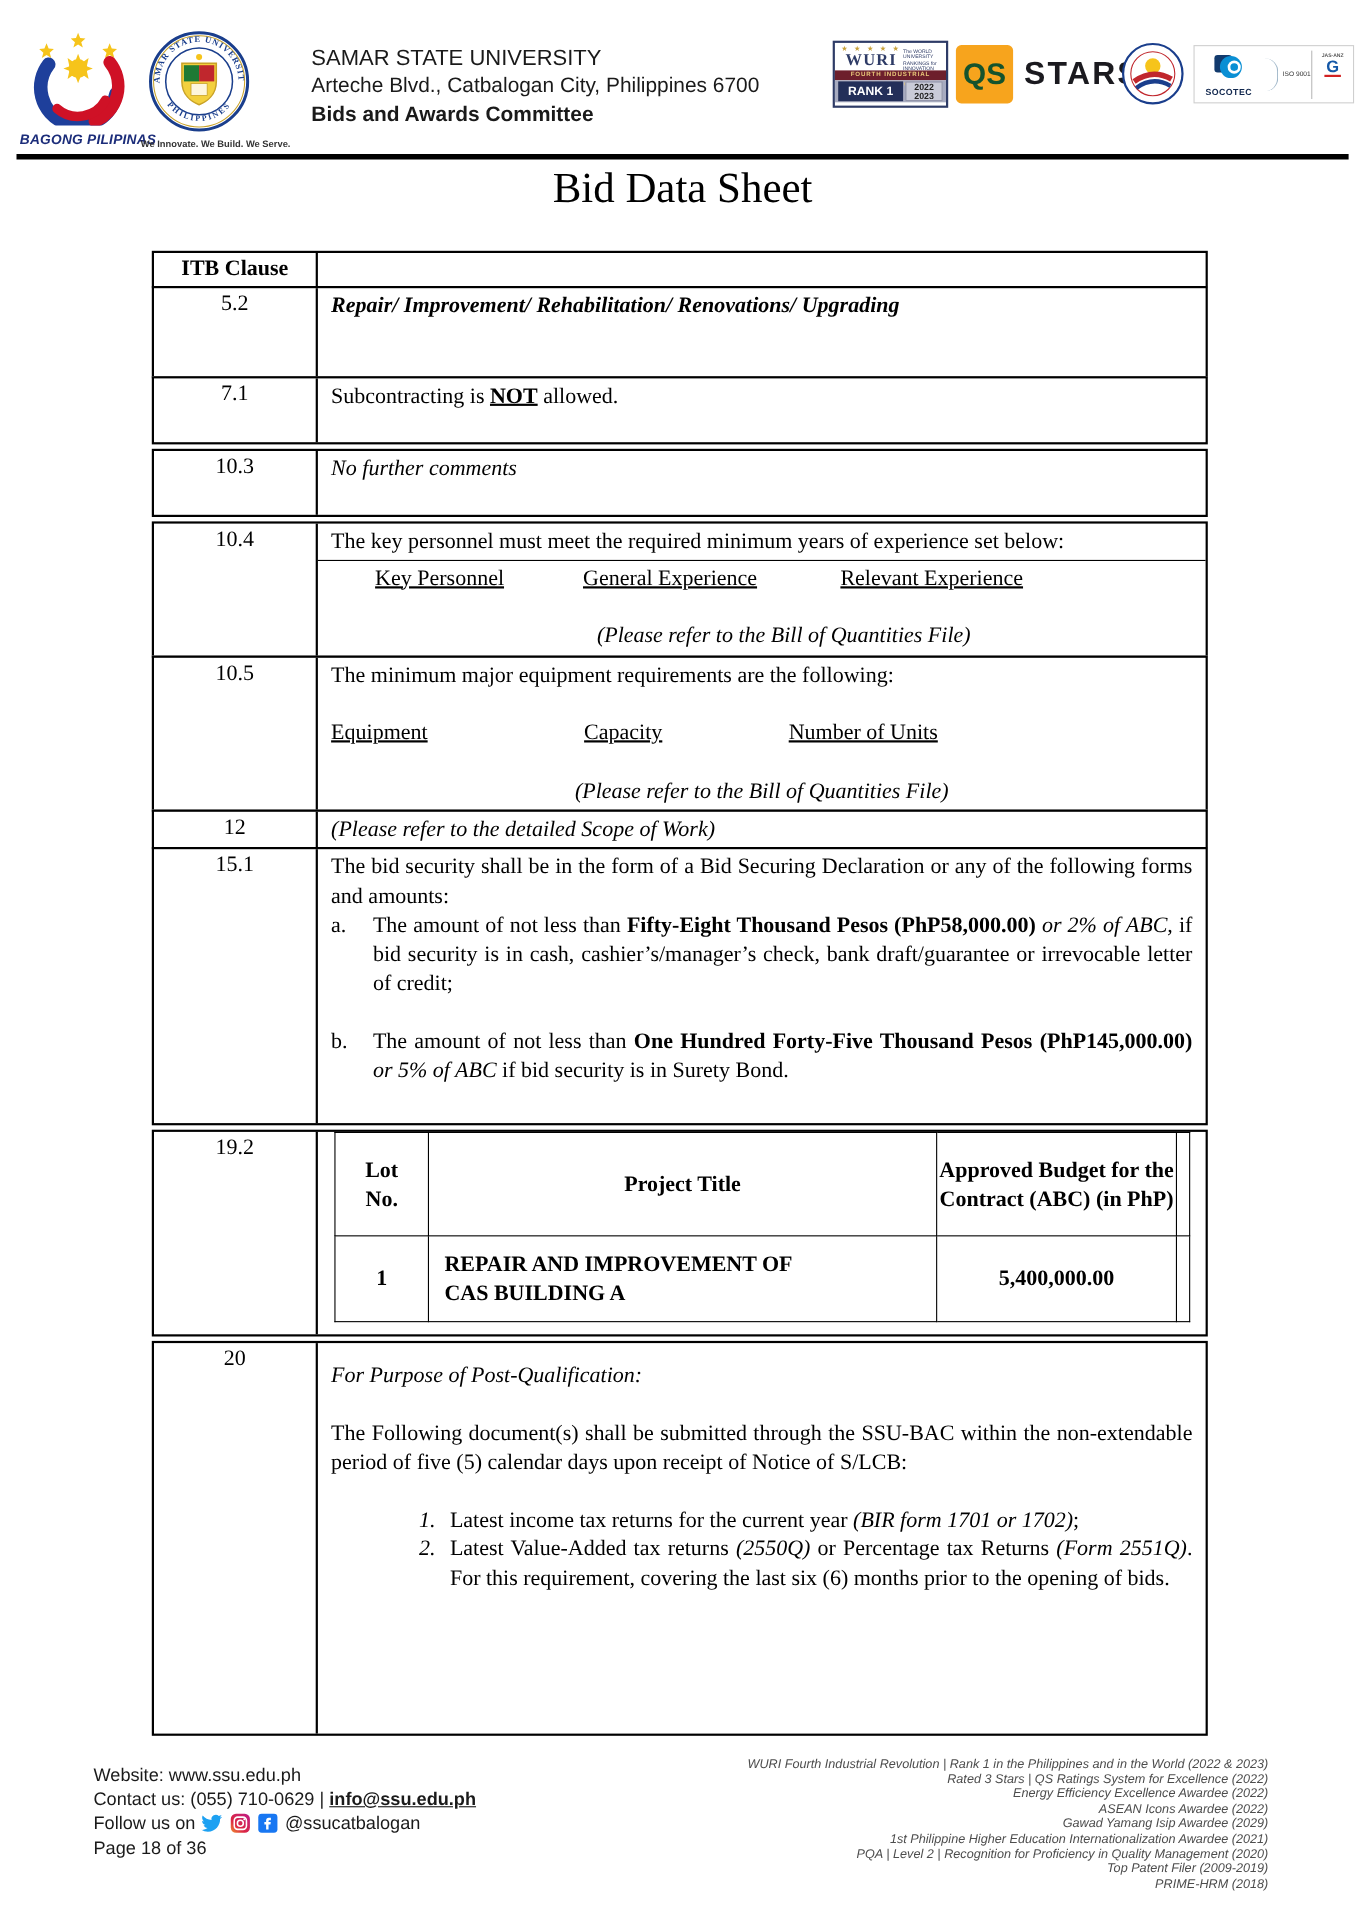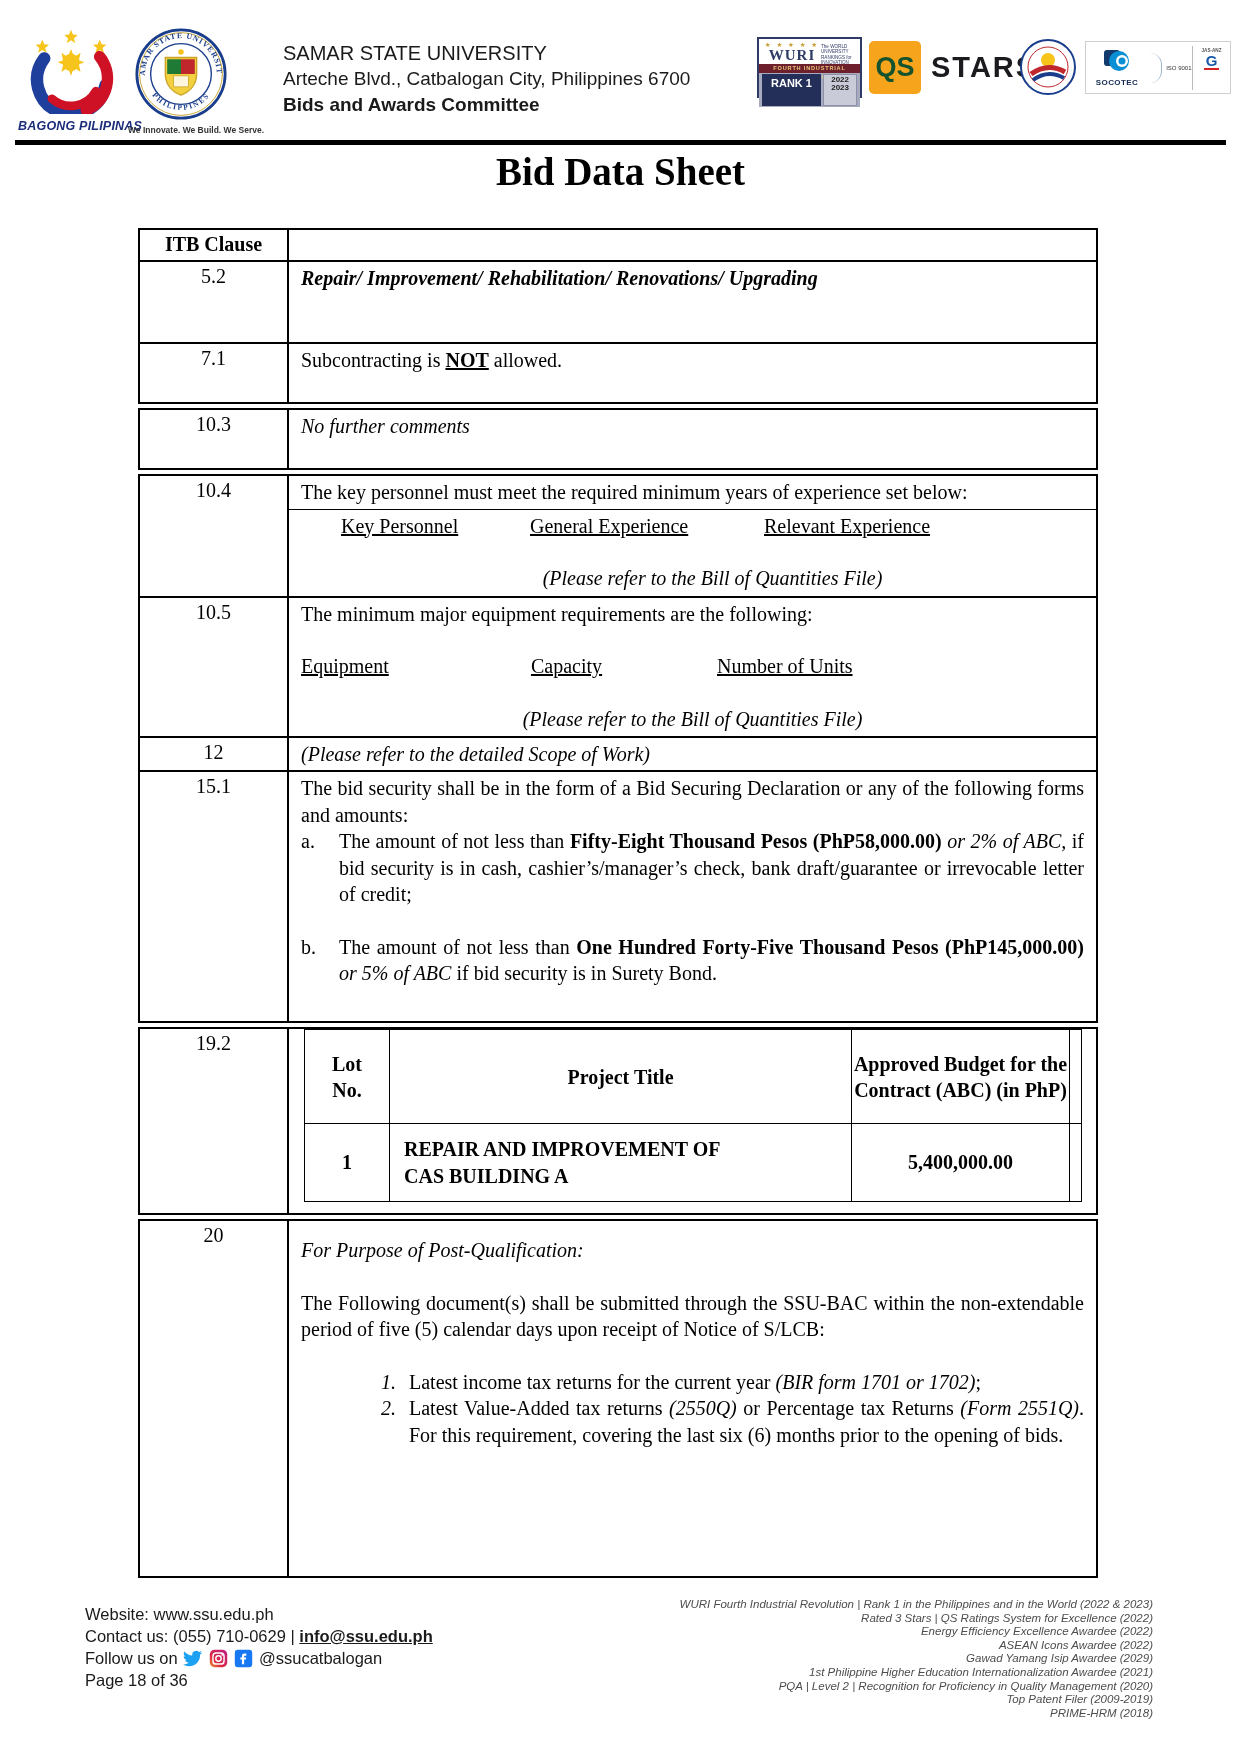--- a/index.html
+++ b/index.html
@@ -18,21 +18,21 @@
   .ht2 { font-size:19px; }
   .ht3 { font-size:19px; font-weight:bold; }
 
   .wuri { position:absolute; left:757px; top:37px; width:105px; height:61px; border:2px solid #2e3b66; background:#fff; font-family:"Liberation Sans",sans-serif; }
   .wuri-top { display:flex; padding:2px 4px 1px 4px; height:25px; }
   .wuri-left { width:58px; text-align:center; }
   .wuri-stars { font-size:6.5px; color:#c8a13a; letter-spacing:2px; line-height:7px; }
   .wuri-name { font-family:"Liberation Serif",serif; font-weight:bold; font-size:15px; color:#2e3b66; letter-spacing:1px; line-height:15px; }
   .wuri-tag { flex:1; font-size:4.6px; line-height:5.4px; color:#2e3b66; padding-top:3px; }
   .wuri-band { background:#6d1f2c; color:#e8c87a; font-size:5.6px; font-weight:bold; letter-spacing:.8px; text-align:center; line-height:9px; height:9px; }
-  .wuri-bottom { display:flex; background:#a7abc0; height:34px; }
+  .wuri-bottom { display:flex; background:#a7abc0; height:20px; }
   .wuri-rank { background:#232f59; color:#fff; font-weight:bold; font-size:11px; line-height:18px; padding:0 9px; margin:1px 0 1px 3px; }
   .wuri-years { background:#c9cbd8; border:1px solid #8d90a6; color:#222; font-weight:bold; font-size:8px; line-height:8px; margin:1px 3px 1px auto; padding:1px 7px; text-align:center; }
 
   .qs-wrap { position:absolute; left:869px; top:41px; display:flex; align-items:center; gap:10px; }
   .qs-sq { width:52px; height:53px; background:#f7a41d; border-radius:5px; color:#14532d;
            font-family:"Liberation Sans",sans-serif; font-weight:bold; font-size:27px;
            display:flex; align-items:center; justify-content:center; }
   .stars-txt { font-family:"Liberation Sans",sans-serif; font-weight:800; font-size:29px; letter-spacing:2px; color:#1b1a1f; }
 
   .pqa { position:absolute; left:1019px; top:38px; }
@@ -45,21 +45,21 @@
   .soc-bracket { width:14px; height:30px; border-right:1.5px solid #9fb6c8; border-radius:0 12px 12px 0; display:inline-block; vertical-align:middle; }
   .soc-iso { display:inline-block; vertical-align:middle; margin-left:2px; }
   .soc-right { width:38px; border-left:1px solid #bbb; text-align:center; height:44px; padding-top:2px; }
   .jas { font-size:4.6px; color:#555; font-weight:bold; }
   .g-mark { font-size:15px; font-weight:bold; color:#1558a7; line-height:15px; }
   .g-under { width:15px; height:2px; background:#d22222; margin:0 auto; }
 
   .header-rule { position:absolute; left:15px; top:140px; width:1211px; height:5px; background:#000; }
 
   .doc-title { position:absolute; left:0; top:149px; width:100%; text-align:center;
-               font-size:39px; font-weight:bold; }
+               font-size:39px; font-weight:normal; }
 
   
   .bds { position:absolute; left:138px; top:228px; width:960px; }
   .trow { display:flex; border:2px solid #000; background:#fff; }
   .trow + .trow { margin-top:-2px; }
   .trow.gapped { margin-top:4px; }
   .clause-cell { flex:0 0 149px; border-right:2px solid #000; text-align:center; padding-top:3px; font-size:20px; }
   .content-cell { flex:1; padding:3px 12px; font-size:20px; line-height:26.5px; }
   .content-cell.p0 { padding:0; }
   .b { font-weight:bold; }

